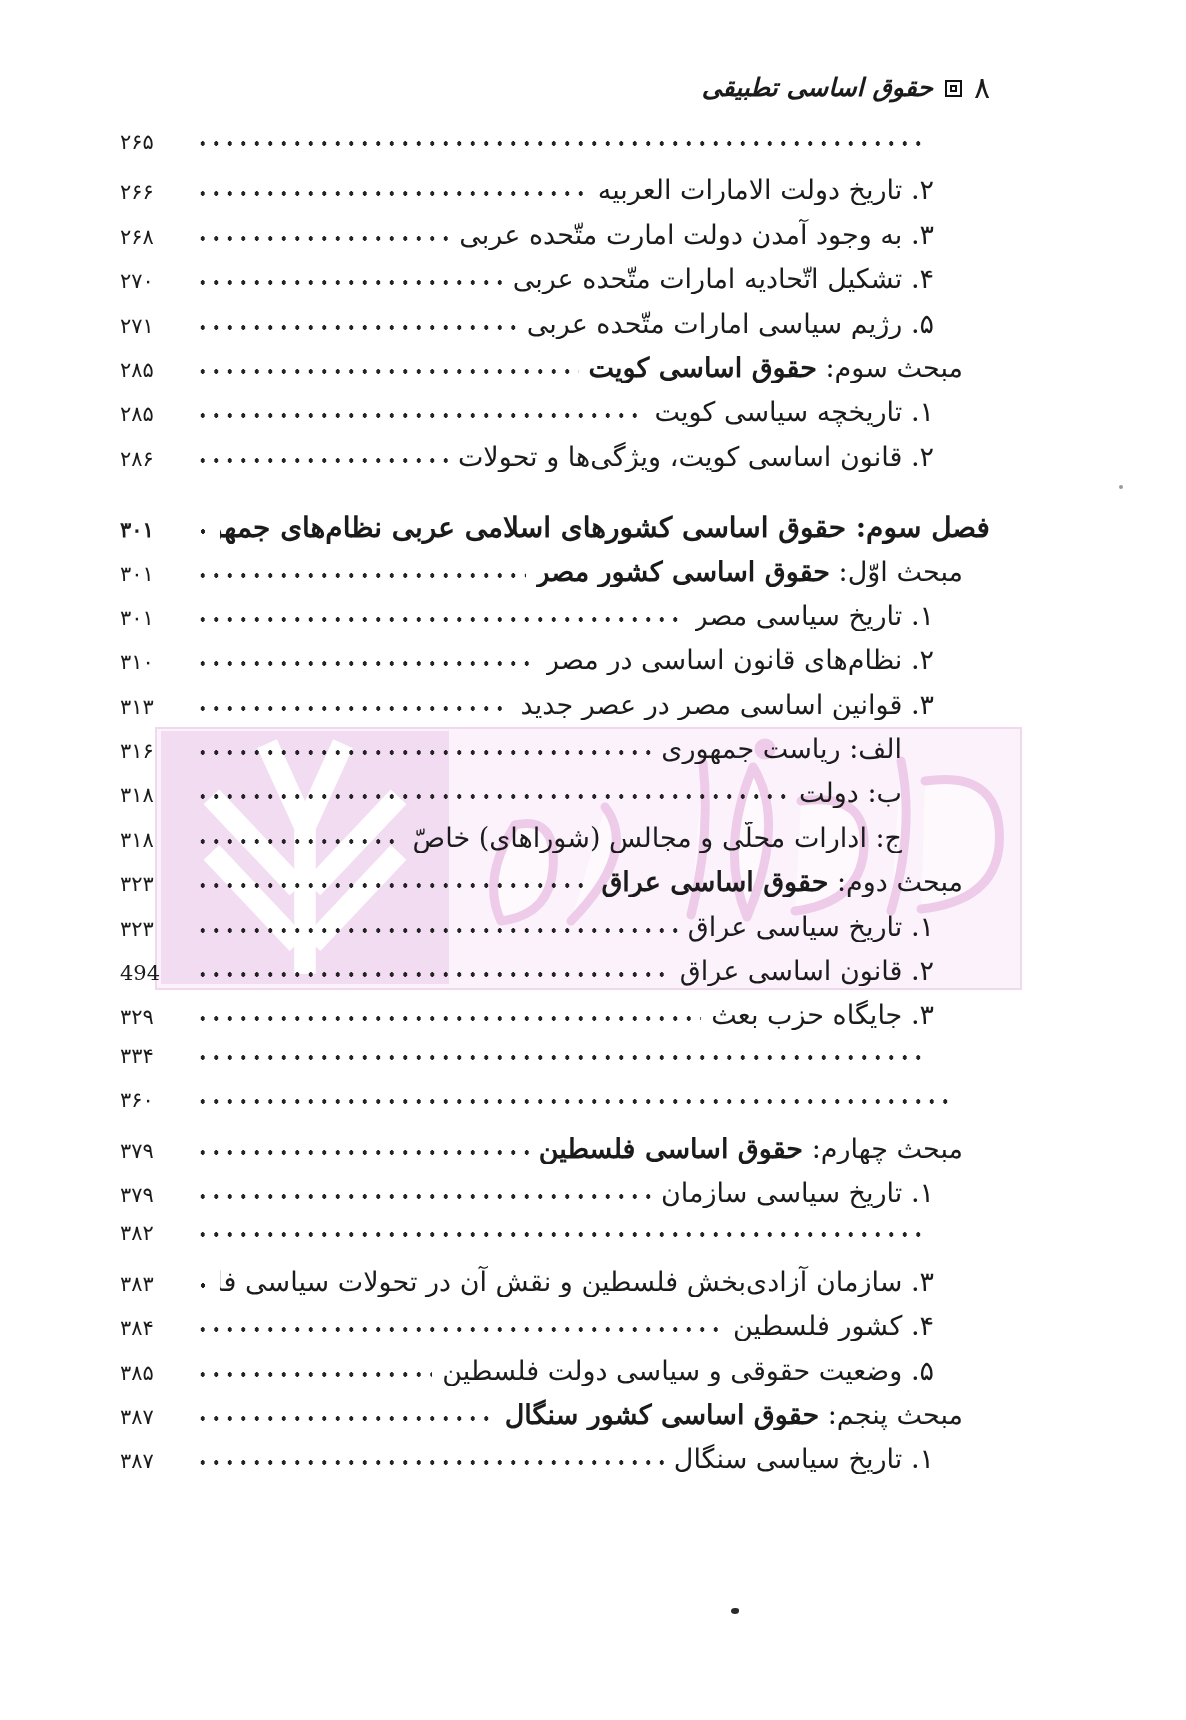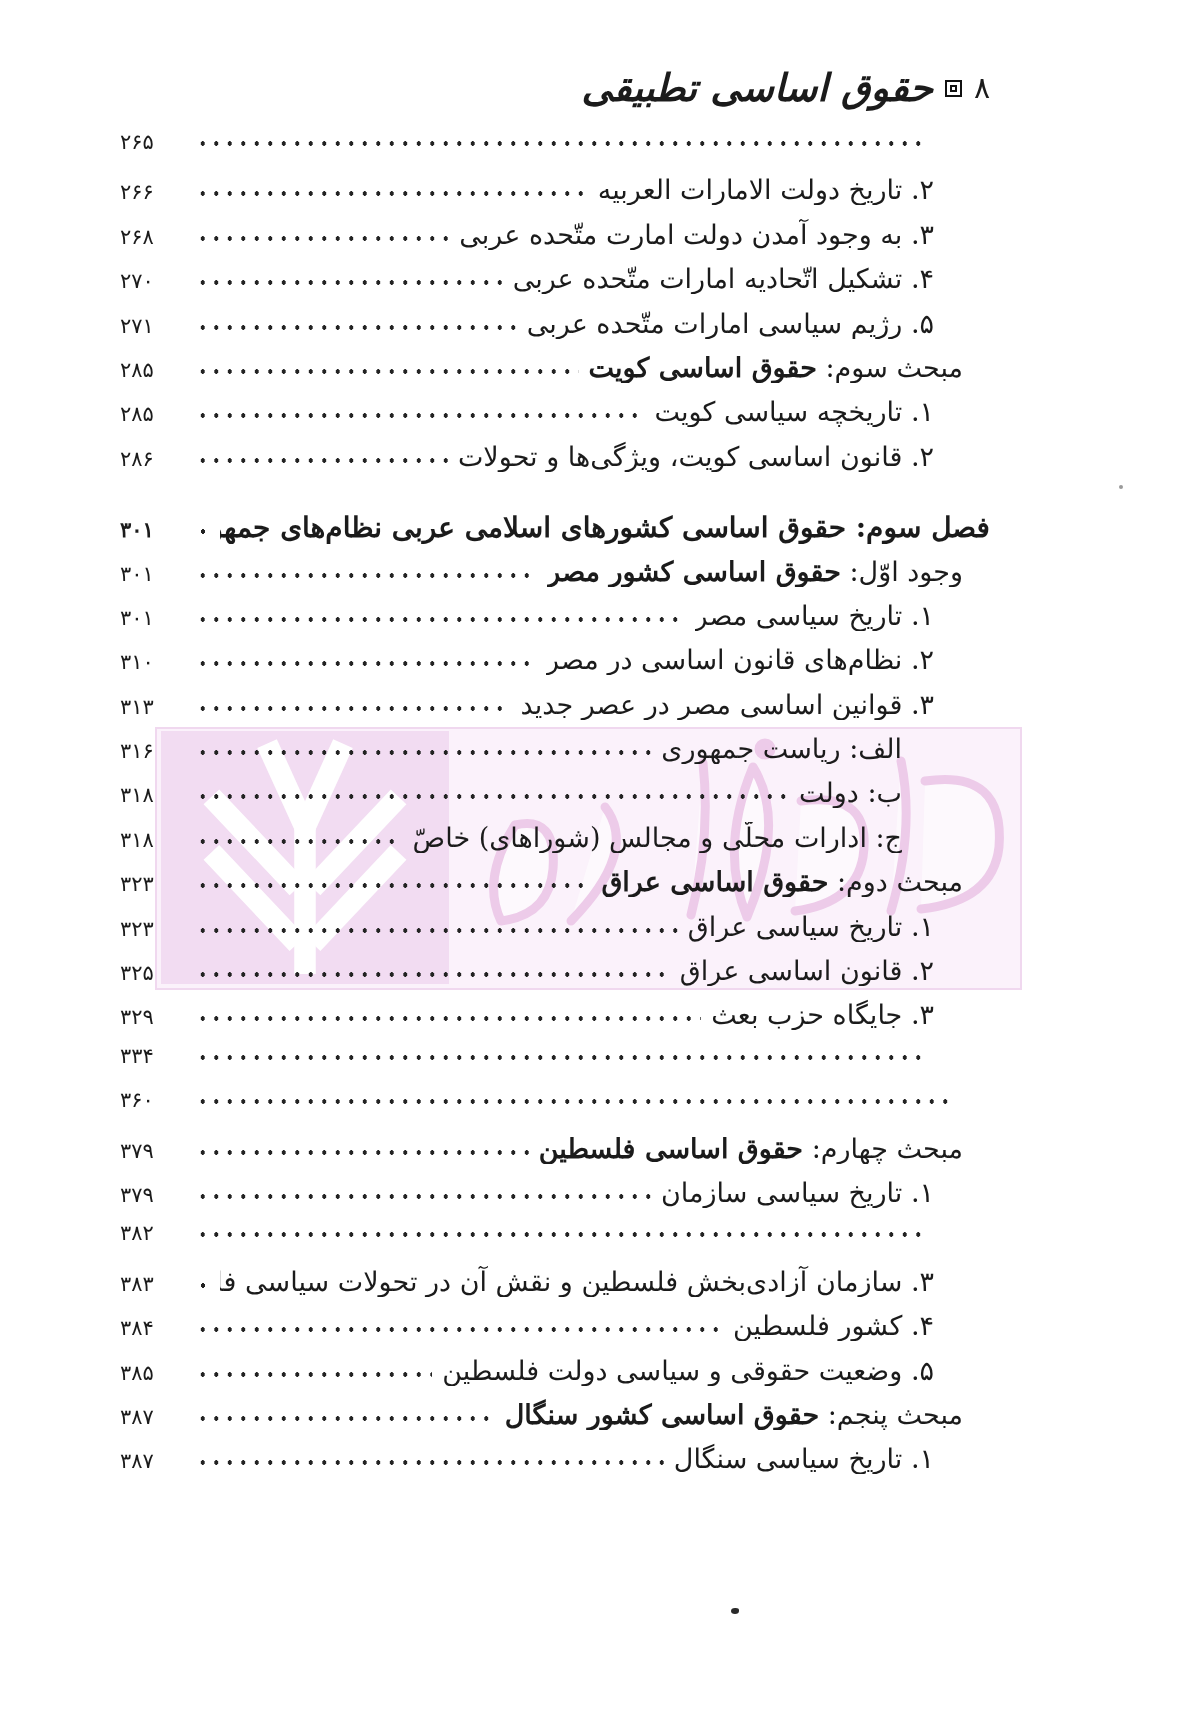--- a/index.html
+++ b/index.html
@@ -26,21 +26,21 @@
   .header{
     display:flex;align-items:center;gap:12px;justify-content:flex-start;
     margin-top:66px;height:44px;
   }
   .hdr-num{font-size:30px;line-height:44px;}
   .hdr-icon{
     width:17px;height:17px;border:2px solid #111;box-sizing:border-box;
     display:flex;align-items:center;justify-content:center;flex:0 0 auto;
   }
   .hdr-icon .inner{width:7px;height:7px;border:2px solid #111;box-sizing:border-box;}
-  .hdr-title{font-size:38px;font-weight:bold;font-style:italic;line-height:44px;}
+  .hdr-title{font-size:25px;font-weight:bold;font-style:italic;line-height:44px;}
   .toc{margin-top:20px;}
   .section-2{margin-top:26px;}
   .row{
     display:flex;align-items:baseline;height:44.4px;overflow:hidden;
     font-size:27px;
   }
   .row .txt{white-space:nowrap;flex:0 1 auto;min-width:0;overflow:hidden;}
   .row .leader{
     flex:1 1 auto;min-width:14px;height:5px;margin:0 10px;
     background-image:radial-gradient(circle, #222 2.1px, transparent 2.4px);
@@ -146,21 +146,21 @@
           <span class="pg">۲۸۶</span>
         </div>
       </div>
       <div class="section section-2">
         <div class="row lvl-fasl">
           <span class="txt"><span class="num">فصل سوم: </span><span class="ttl">حقوق اساسی کشورهای اسلامی عربی نظام‌های جمهوری</span></span>
           <span class="leader"></span>
           <span class="pg">۳۰۱</span>
         </div>
         <div class="row lvl-mabhath">
-          <span class="txt"><span class="num">وجود اوّل: </span><span class="ttl">حقوق اساسی کشور مصر</span></span>
+          <span class="txt"><span class="num">مبحث اوّل: </span><span class="ttl">حقوق اساسی کشور مصر</span></span>
           <span class="leader"></span>
           <span class="pg">۳۰۱</span>
         </div>
         <div class="row lvl-item">
           <span class="txt"><span class="num">۱. </span><span class="ttl">تاریخ سیاسی مصر</span></span>
           <span class="leader"></span>
           <span class="pg">۳۰۱</span>
         </div>
         <div class="row lvl-item">
           <span class="txt"><span class="num">۲. </span><span class="ttl">نظام‌های قانون اساسی در مصر</span></span>
@@ -193,21 +193,21 @@
           <span class="pg">۳۲۳</span>
         </div>
         <div class="row lvl-item">
           <span class="txt"><span class="num">۱. </span><span class="ttl">تاریخ سیاسی عراق</span></span>
           <span class="leader"></span>
           <span class="pg">۳۲۳</span>
         </div>
         <div class="row lvl-item">
           <span class="txt"><span class="num">۲. </span><span class="ttl">قانون اساسی عراق</span></span>
           <span class="leader"></span>
-          <span class="pg">۳۲۵</span>
+          <span class="pg">494</span>
         </div>
         <div class="row lvl-item">
           <span class="txt"><span class="num">۳. </span><span class="ttl">جایگاه حزب بعث</span></span>
           <span class="leader"></span>
           <span class="pg">۳۲۹</span>
         </div>
         <div class="row lvl-item">
           <span class="leader"></span>
           <span class="pg">۳۳۴</span>
         </div>

